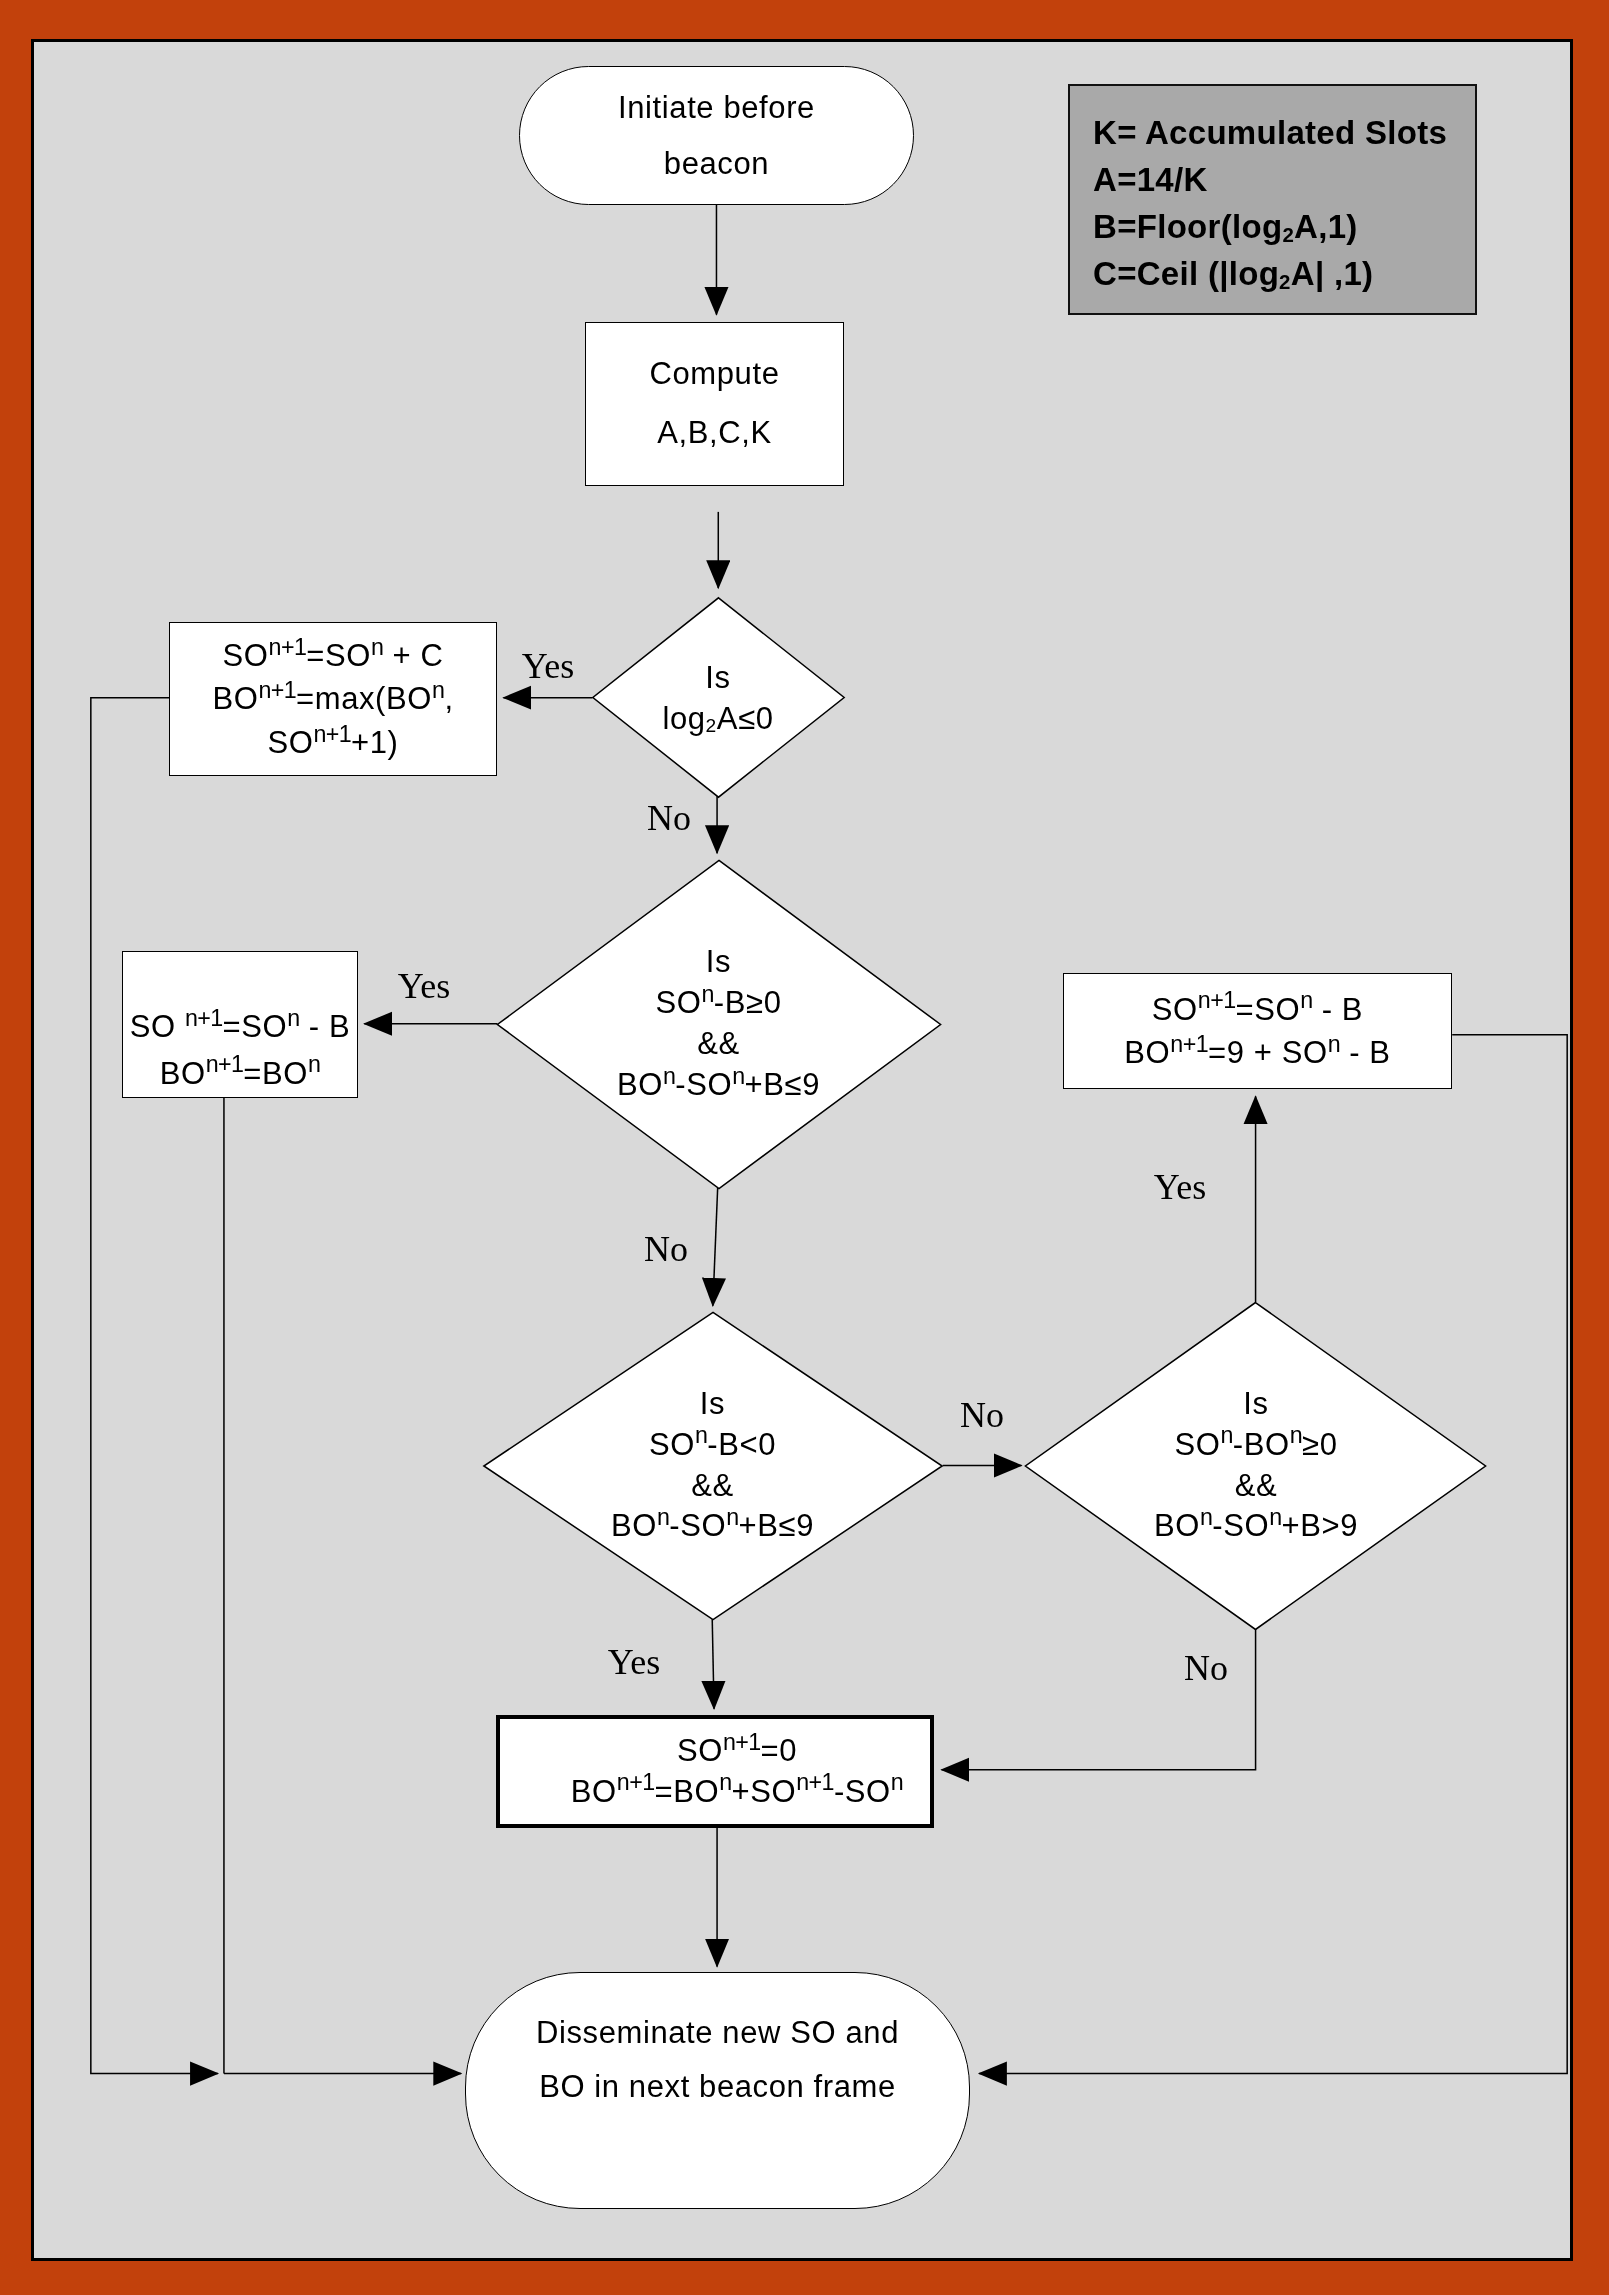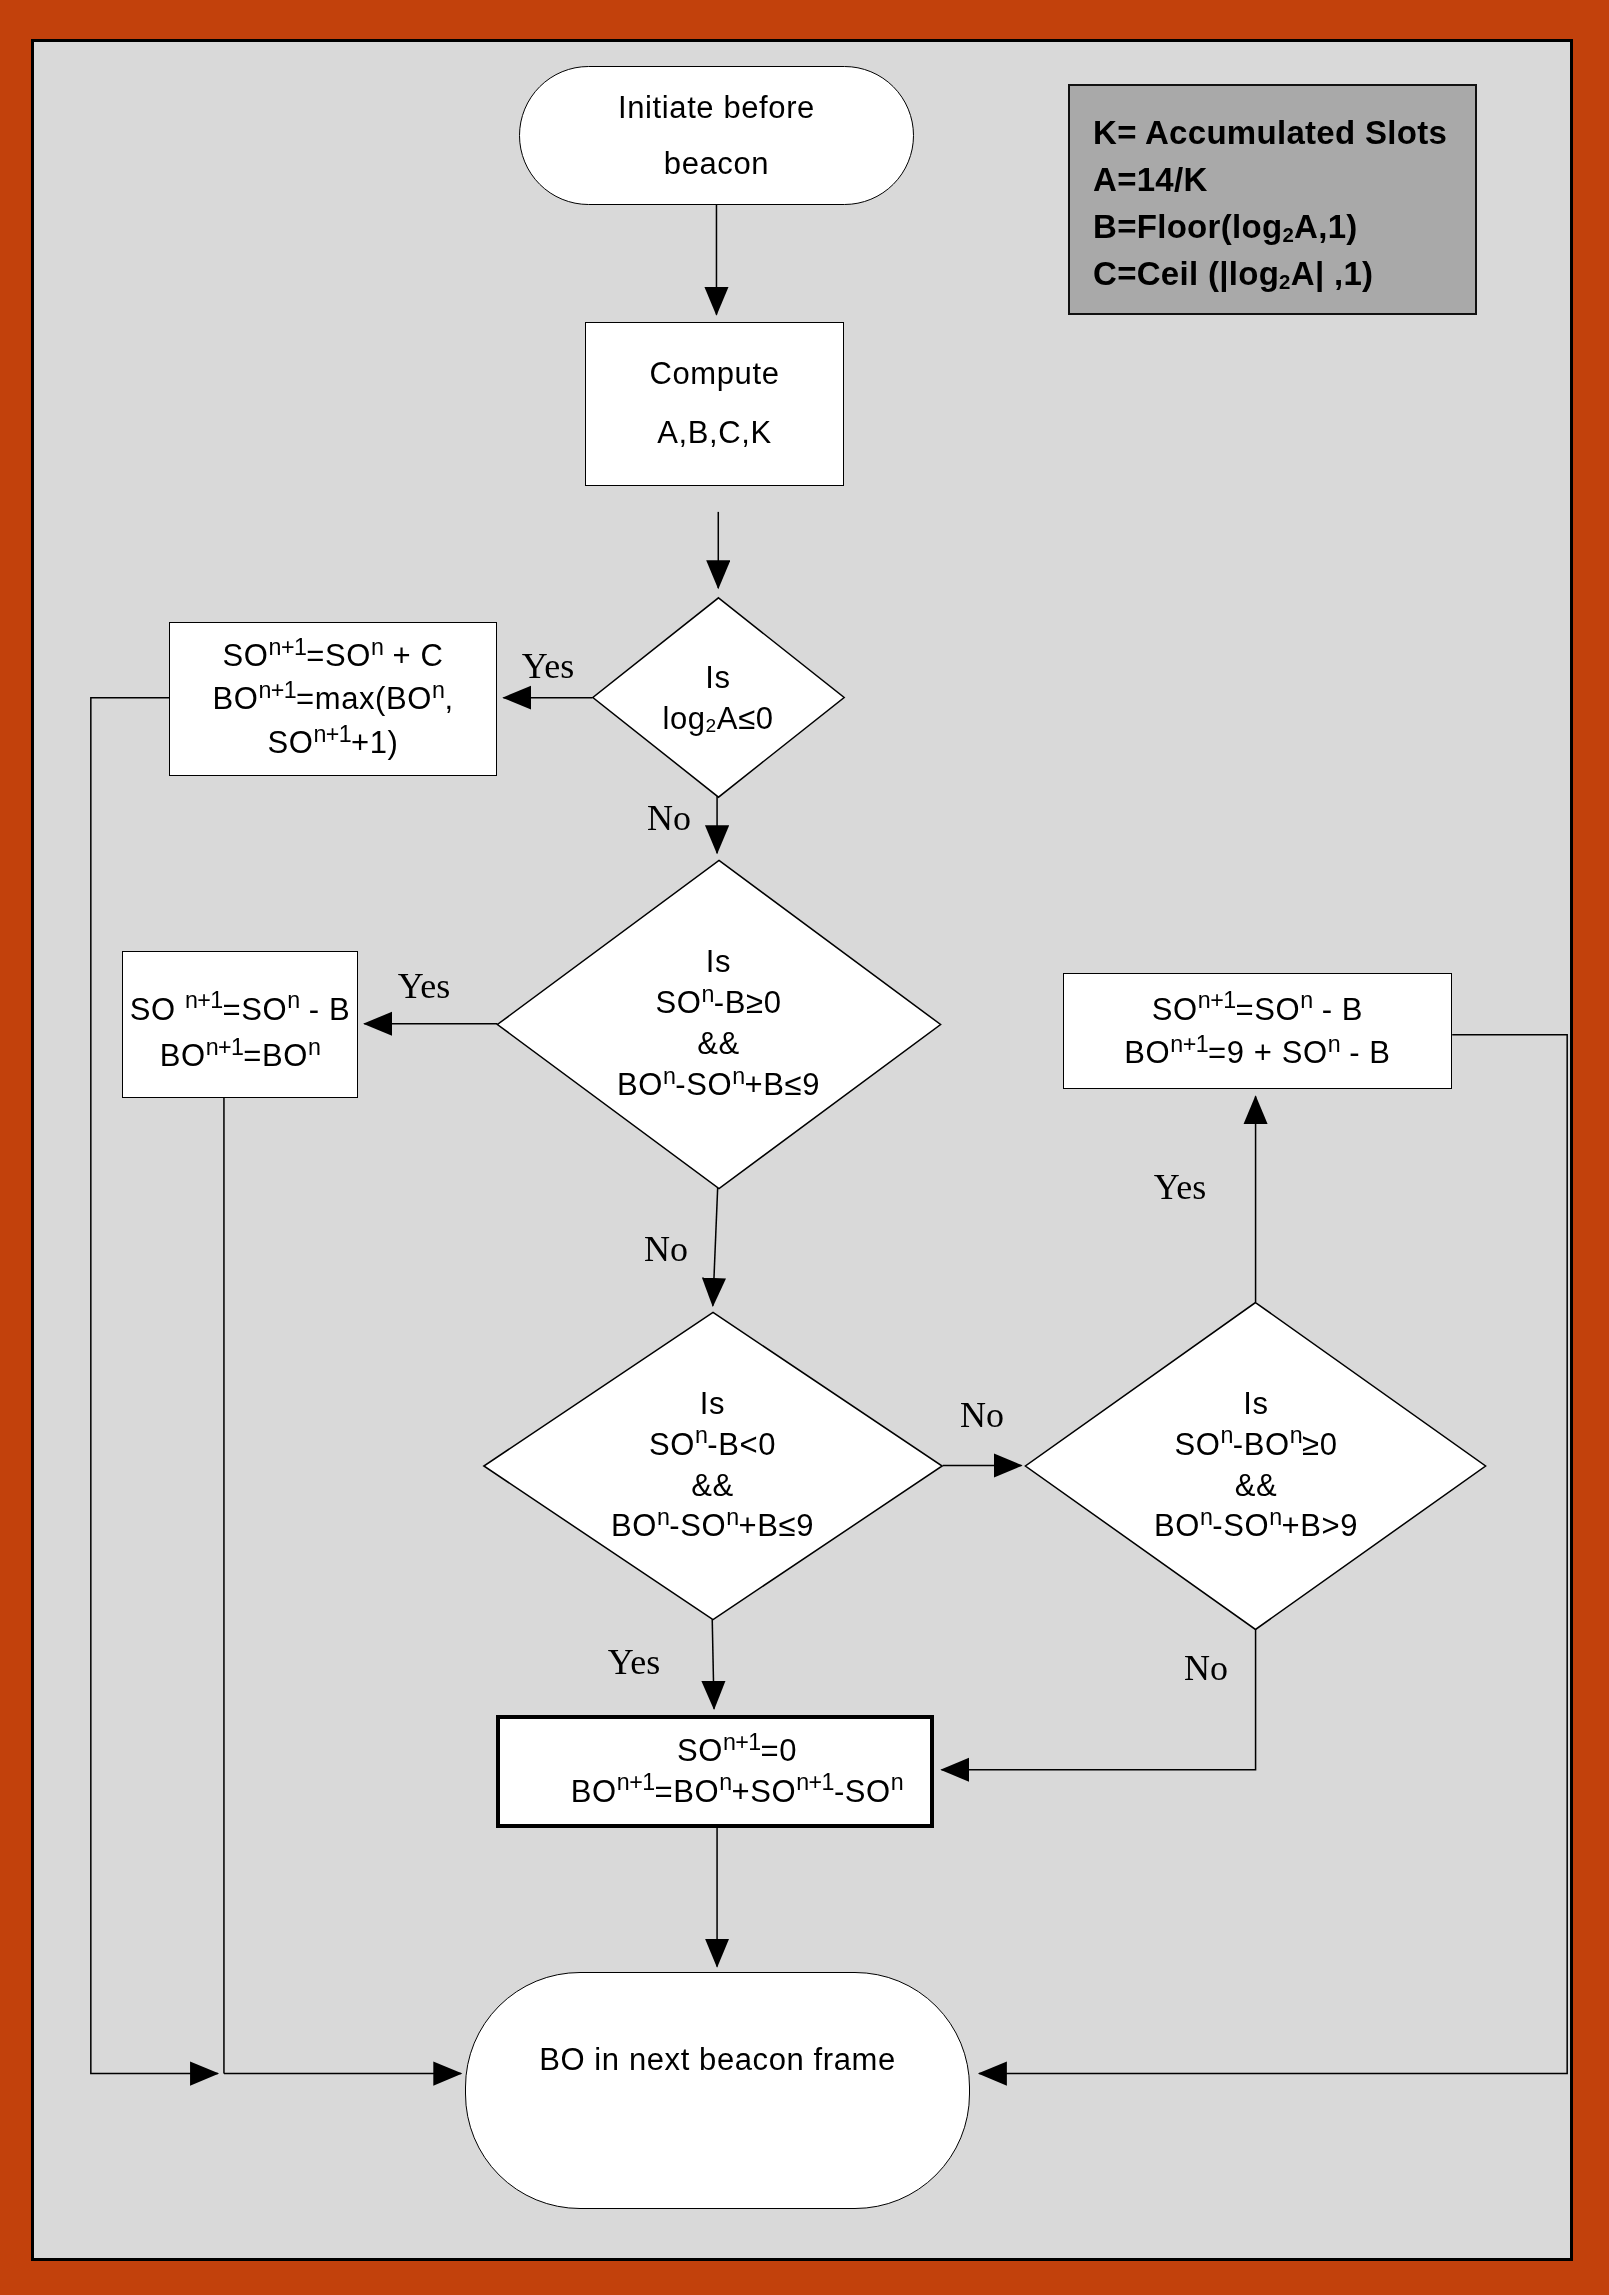--- a/index.html
+++ b/index.html
@@ -104,21 +104,21 @@
   <svg class="dsvg" style="left:495px;top:858px;" width="448" height="333" viewBox="0 0 740 550">
     <polygon points="370,4 736,275 370,546 4,275" fill="#fff" stroke="#000" stroke-width="2.5"></polygon>
   </svg>
   <div class="dtext" style="left:497px;top:860px;width:443px;height:328px;">
       <div class="tl">Is</div>
       <div class="tl">SO<span class="sup">n</span>-B≥0</div>
       <div class="tl">&amp;&amp;</div>
       <div class="tl">BO<span class="sup">n</span>-SO<span class="sup">n</span>+B≤9</div>
     </div>
 
-  <div class="node" style="left:122px;top:951px;width:236px;height:147px;line-height:1.5;justify-content:center;padding-top:17px;">
+  <div class="node" style="left:122px;top:951px;width:236px;height:147px;line-height:1.5;justify-content:flex-end;padding-top:17px;">
       <div>
         <div class="tl">SO <span class="sup">n+1</span>=SO<span class="sup">n</span> - B</div>
         <div class="tl">BO<span class="sup">n+1</span>=BO<span class="sup">n</span></div>
       </div>
     </div>
 
   <div class="node" style="left:1063px;top:973px;width:389px;height:116px;line-height:1.4;">
       <div>
         <div class="tl">SO<span class="sup">n+1</span>=SO<span class="sup">n</span> - B</div>
         <div class="tl">BO<span class="sup">n+1</span>=9 + SO<span class="sup">n</span> - B</div>
@@ -147,20 +147,21 @@
 
   <div class="node thick" style="left:496px;top:1715px;width:438px;height:113px;line-height:1.3;">
       <div>
         <div class="tl">SO<span class="sup">n+1</span>=0</div>
         <div class="tl">BO<span class="sup">n+1</span>=BO<span class="sup">n</span>+SO<span class="sup">n+1</span>-SO<span class="sup">n</span></div>
       </div>
     </div>
 
   <div class="node endcapsule" style="left:465px;top:1972px;width:505px;height:237px;">
       <div>
+        <div class="tl">Disseminate new SO and</div>
         <div class="tl">BO in next beacon frame</div>
       </div>
     </div>
 
   <span class="elabel" style="left:548px;top:666px;">Yes</span>
   <span class="elabel" style="left:669px;top:818px;">No</span>
   <span class="elabel" style="left:424px;top:986px;">Yes</span>
   <span class="elabel" style="left:666px;top:1249px;">No</span>
   <span class="elabel" style="left:982px;top:1415px;">No</span>
   <span class="elabel" style="left:1180px;top:1187px;">Yes</span>

